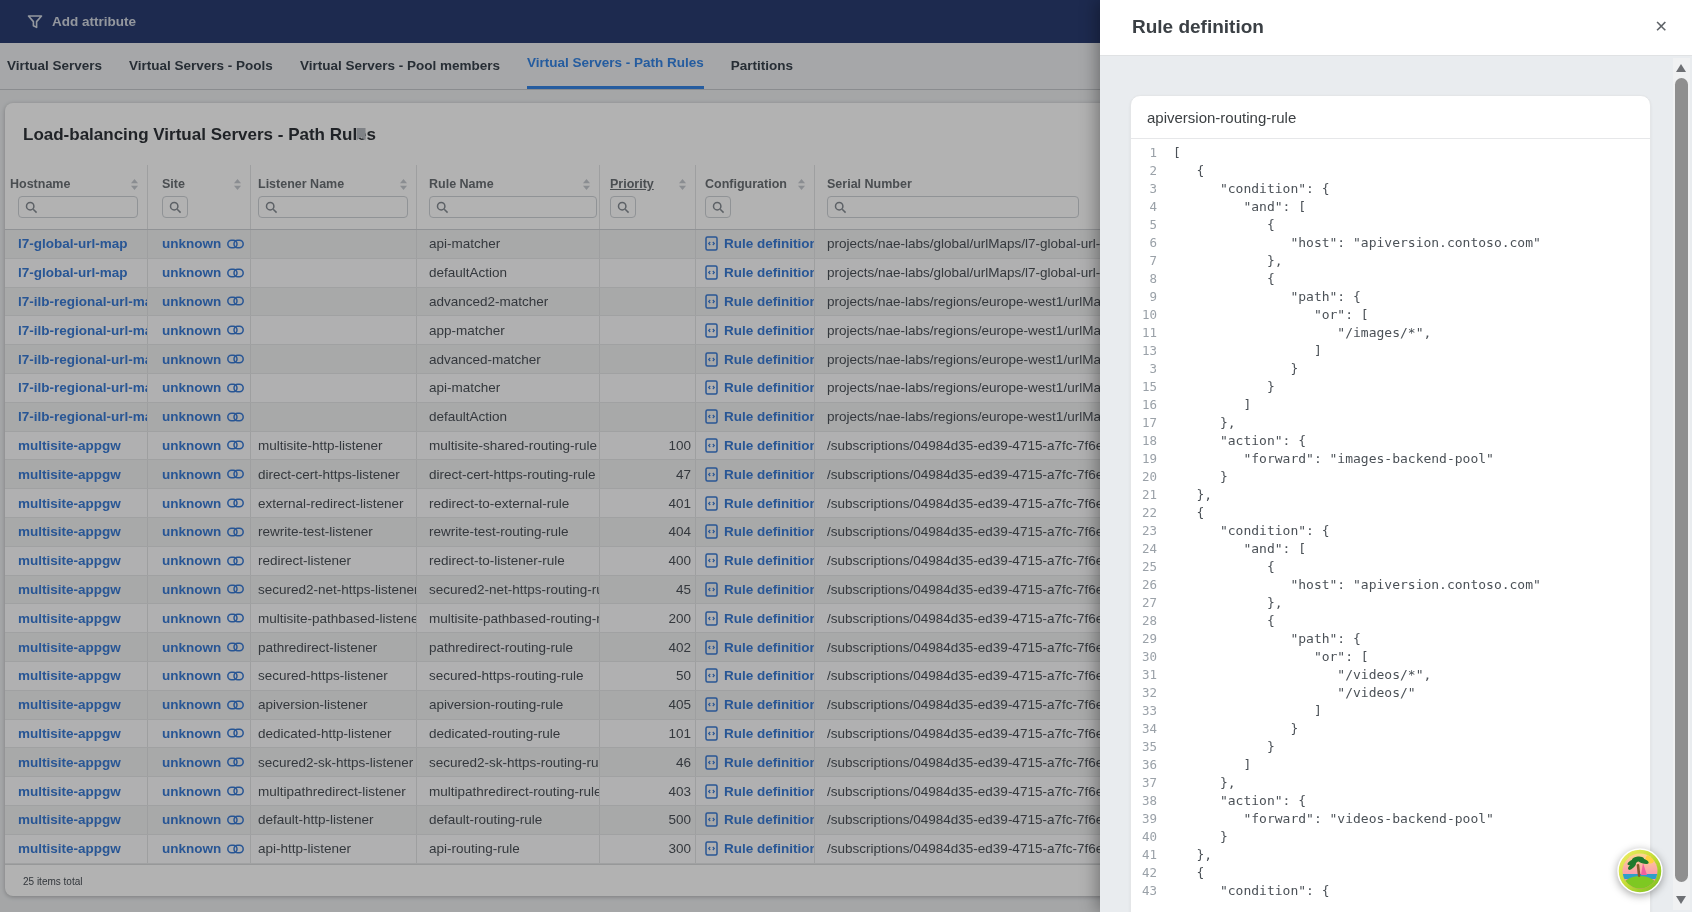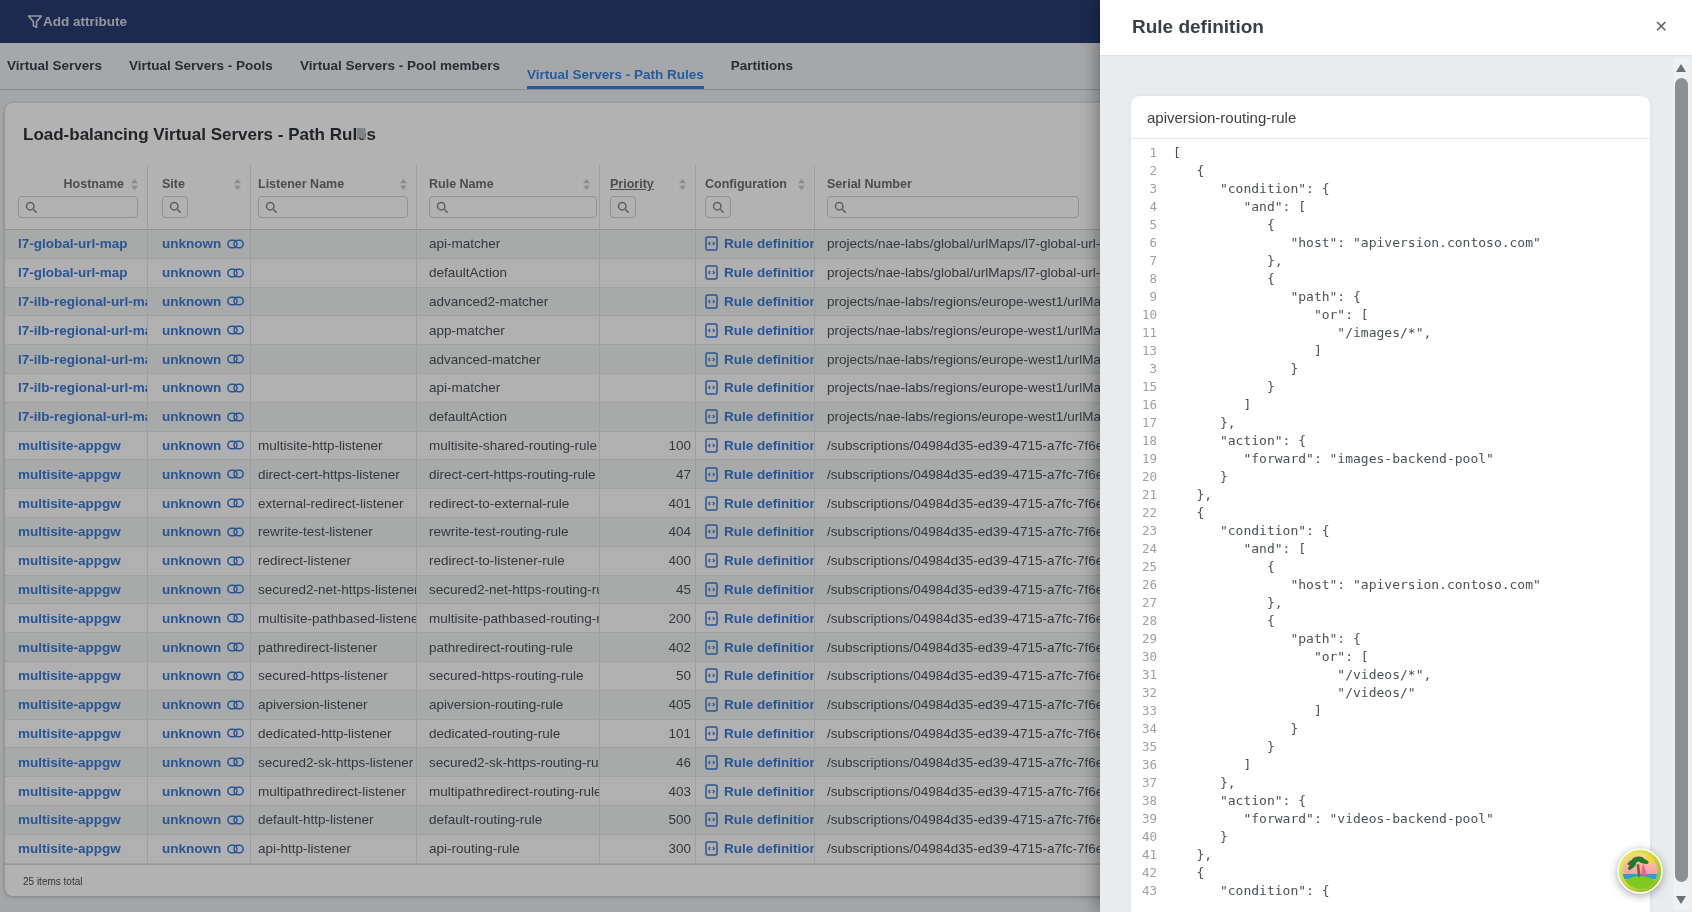--- a/index.html
+++ b/index.html
@@ -3,28 +3,28 @@
 <meta charset="utf-8">
 <style>
   html,body{margin:0;padding:0;}
   body{width:1692px;height:912px;overflow:hidden;position:relative;
        font-family:"Liberation Sans",sans-serif;background:#eceef0;}
 
   
   .app{position:absolute;inset:0;width:1692px;height:912px;}
   .topbar{position:absolute;left:0;top:0;width:100%;height:43px;background:#2a3d72;
           display:flex;align-items:center;}
-  .addattr{display:flex;align-items:center;gap:0;margin-left:27px;color:#d3d8e2;
+  .addattr{display:flex;align-items:center;gap:9px;margin-left:27px;color:#d3d8e2;
            font-size:13.5px;font-weight:bold;cursor:pointer;}
   .tabbar{position:absolute;left:0;top:43px;width:100%;height:47px;background:#eef0f2;
           border-bottom:1px solid #c6c9cd;display:flex;align-items:flex-end;gap:27px;
           padding-left:7px;box-sizing:border-box;}
   .tab{font-size:13.5px;font-weight:bold;color:#39424d;padding-bottom:13px;cursor:pointer;
        border-bottom:3px solid transparent;white-space:nowrap;}
-  .tab.active{color:#3584e4;border-bottom-color:#3584e4;padding-bottom:4px;}
+  .tab.active{color:#3584e4;border-bottom-color:#3584e4;padding-bottom:16px;}
 
   .card{position:absolute;left:5px;top:103px;width:1245px;height:793px;background:#fff;
         border-radius:8px;box-shadow:0 1px 4px rgba(0,0,0,.25);}
   .card-title{position:absolute;left:18px;top:22px;font-size:17px;font-weight:bold;color:#2f3338;}
   .bm{position:absolute;left:350px;top:24px;}
 
   .thead{position:absolute;left:0;top:62px;right:0;height:64px;border-bottom:1px solid #cfd2d6;}
   .hgrid{display:grid;grid-template-columns:143px 103px 166px 183px 96px 119px auto;}
   .hcell{position:relative;height:64px;border-right:1px solid #e2e4e6;box-sizing:border-box;}
   .hcell:last-child{border-right:none;}
@@ -116,21 +116,21 @@
     <div class="card-title">Load-balancing Virtual Servers - Path Rules</div>
     <span class="bm">
       <svg width="12" height="15" viewBox="0 0 12 15">
           <path d="M1.5 1 H10.5 V13.5 L6 10 L1.5 13.5 Z" fill="#b6bac0"></path>
         </svg>
     </span>
 
     <div class="thead">
       <div class="hgrid" id="thead-grid">
           <div class="hcell">
-            <div class="hlabel" style="left: 5px; right: 8px; text-align: right;">
+            <div class="hlabel" style="left: 5px; right: 8px;">
               <span style="flex: 1 1 0%;">Hostname</span>
               <span class="sorticon"><svg width="9" height="13" viewBox="0 0 9 13">
                   <path d="M4.5 1 L8 5.2 H1 Z" fill="#c6cad0"></path>
                   <path d="M4.5 12 L1 7.8 H8 Z" fill="#c6cad0"></path>
                 </svg></span>
             </div>
             <div class="sinput" style="left: 13px; width: 120px;">
               <span style="line-height: 0;"><svg width="13" height="13" viewBox="0 0 13 13">
                   <circle cx="5.2" cy="5.2" r="3.7" fill="none" stroke="#858b92" stroke-width="1.5"></circle>
                   <line x1="8.2" y1="8.2" x2="11.6" y2="11.6" stroke="#858b92" stroke-width="1.5"></line>

